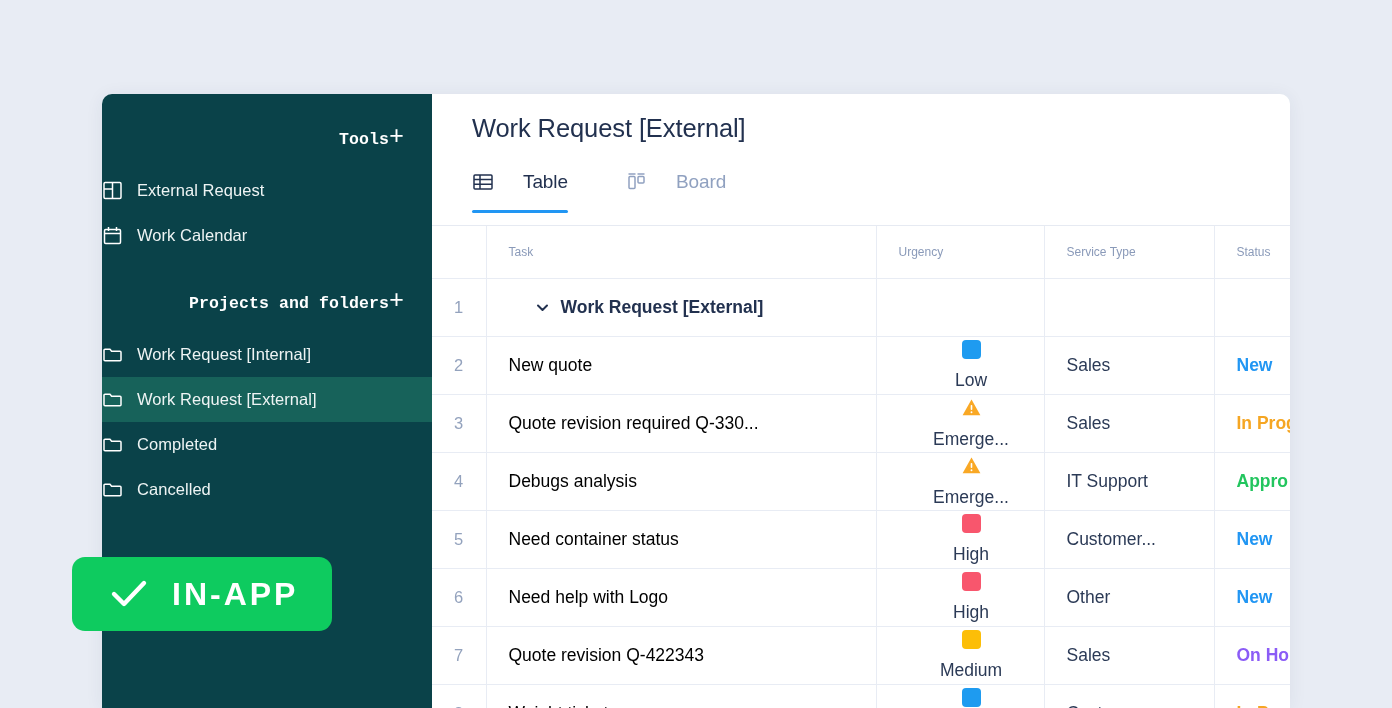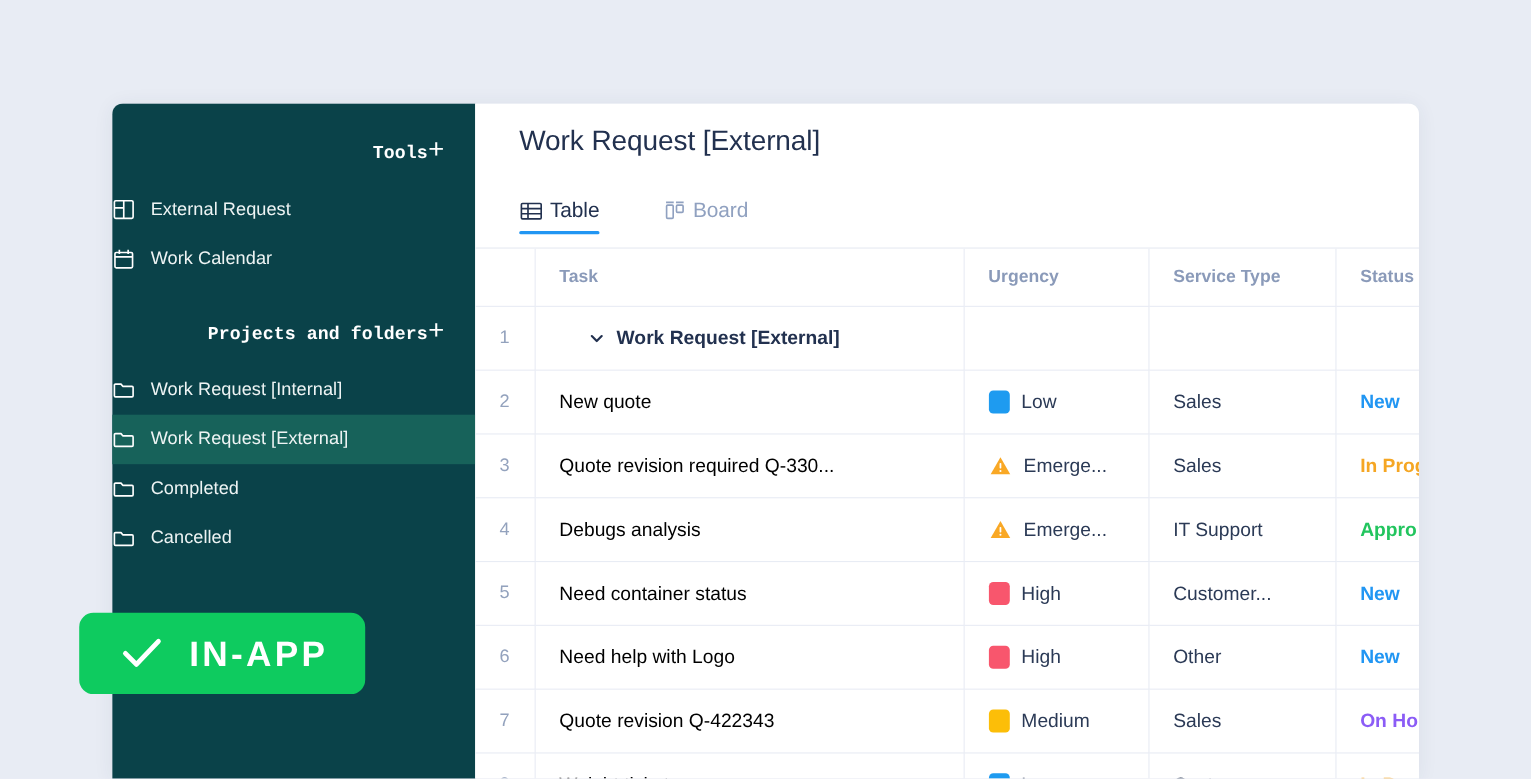--- a/index.html
+++ b/index.html
@@ -89,22 +89,22 @@
   
   .tabs {
     display: flex;
     align-items: flex-end;
     gap: 0;
     height: 42px;
     position: relative;
   }
   .tab {
     display: flex;
-    align-items: center;
-    gap: 6px;
+    align-items: flex-start;
+    gap: 29px;
     height: 42px;
     cursor: pointer;
     margin-right: 57px;
     position: relative;
   }
   .tab-label { font-size: 19px; color: #90a1c0; letter-spacing: -0.1px; }
   .tab.active .tab-label { color: #22314f; }
   .tab-underline {
     position: absolute;
     left: 0; bottom: 0;
@@ -136,38 +136,38 @@
     border-right: 1px solid #e8ecf4;
     border-bottom: 1px solid #e8ecf4;
     text-align: left;
     vertical-align: middle;
     overflow: hidden;
     white-space: nowrap;
   }
   table.grid th {
     height: 52px;
     padding: 0 0 0 22px;
-    font-size: 16px;
-    font-weight: bold;
+    font-size: 12px;
+    font-weight: normal;
     color: #8a9ab9;
   }
   table.grid th.c-num-h { padding: 0; }
   table.grid td { height: 58px; padding: 0 0 0 22px; }
   td.num {
     padding: 0;
     text-align: center;
     font-size: 16.5px;
     color: #93a2bd;
   }
   .task-text { font-size: 17.5px; color: #000000; }
   .task-text.group { font-weight: bold; color: #22314f; }
   .group-cell { display: flex; align-items: center; gap: 11px; padding-left: 26px; }
   .chev { width: 15px; height: 15px; flex: 0 0 15px; display: block; }
 
-  .urg-cell { display: flex; align-items: center; gap: 11px; }
+  .urg-cell { display: flex; align-items: center; gap: 11px; flex-direction: column; }
   .urg-swatch { width: 19px; height: 21px; border-radius: 4px; flex: 0 0 19px; }
   .urg-text { font-size: 17.5px; color: #2b3a56; }
   .warn-icon { width: 21px; height: 21px; flex: 0 0 21px; display: block; }
 
   .svc-text { font-size: 17.5px; color: #2b3a56; }
   .sts-text { font-size: 17.5px; font-weight: bold; }
 
   
   .badge {
     position: absolute;

